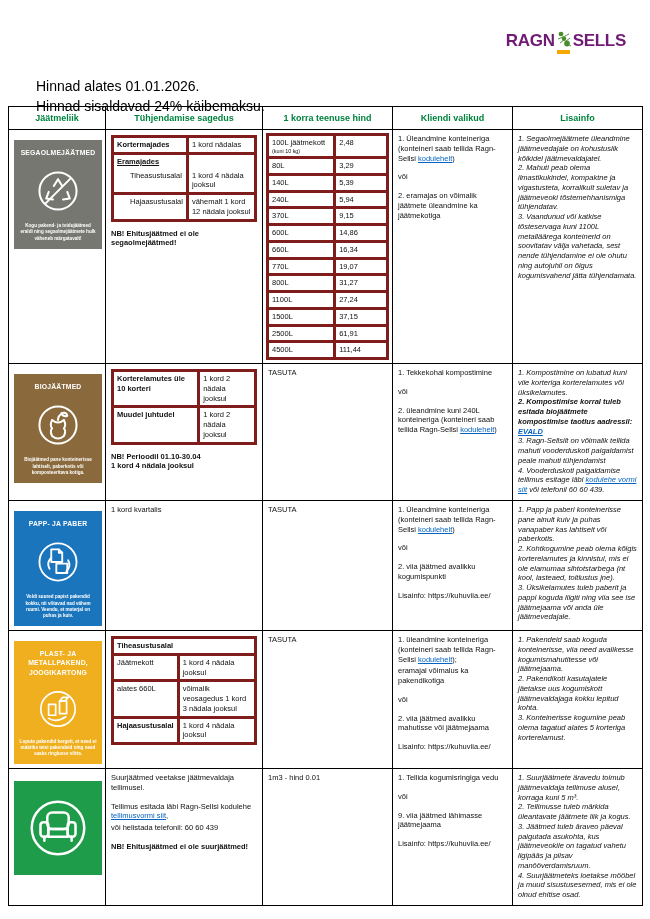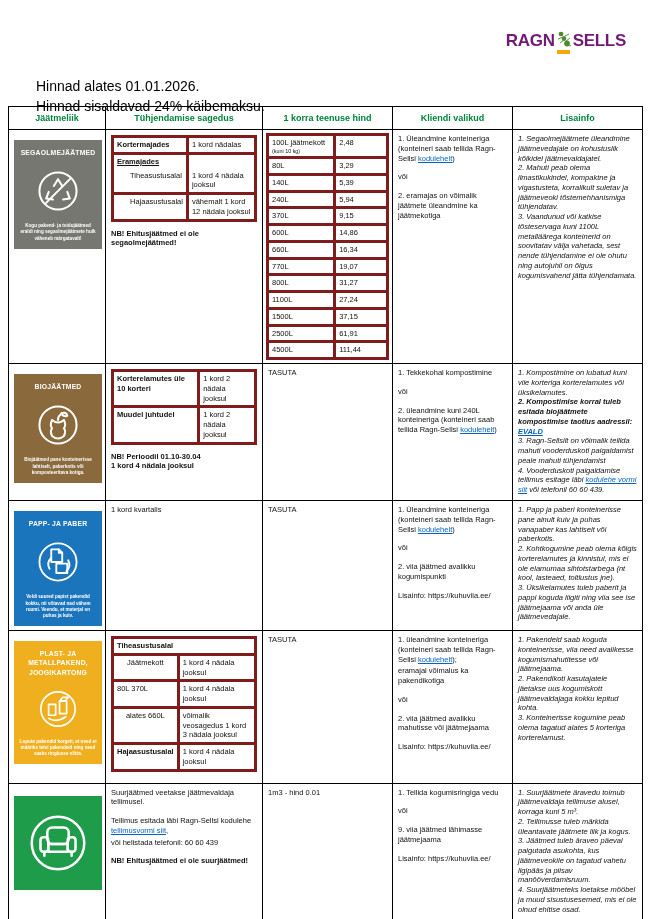--- a/index.html
+++ b/index.html
@@ -36,21 +36,21 @@
   .card.yellow{background:#EFAF1E;}
   .card.green{background:#1E9C49;width:88px;height:94px;display:flex;align-items:center;
               justify-content:center;padding:0;margin-top:8px;}
 
   
   .itab{border-collapse:collapse;width:100%;margin:1px 0 7px;}
   .itab td{border:3px solid #7f1d1d;padding:2px 3px;font-size:7.5px;vertical-align:top;line-height:1.3;}
   .itab .no-b{border-bottom:none;text-decoration:underline;}
   .itab .no-t{border-top:none;}
   .ind{padding-left:16px !important;}
-  .rgt{text-align:center;}
+  .rgt{text-align:left;}
   .b{font-weight:bold;}
   .tiny{display:block;font-size:5.4px;line-height:1.2;}
   .price-table td:first-child{width:56%;}
 
   .p{margin:0 0 9px 0;}
   .pt{margin:0 0 2px 0;}
   .info-line{margin:0;font-style:italic;}
   .link{color:#0563C1;text-decoration:underline;cursor:pointer;}
   svg{display:block;}
 </style>
@@ -313,24 +313,20 @@
           <table class="itab">
             <tbody>
                 <tr>
                   <td class="b" colspan="2">Tiheasustusalal</td>
                 </tr>
             <tr>
               <td class="rgt">Jäätmekott</td>
               <td>1 kord 4 nädala jooksul</td>
             </tr>
             <tr>
-              <td>80L    370L</td>
-              <td>1 kord 4 nädala jooksul</td>
-            </tr>
-            <tr>
               <td class="rgt">alates 660L</td>
               <td>võimalik veosagedus 1 kord 3 nädala jooksul</td>
             </tr>
             <tr>
               <td class="b">Hajaasustusalal</td>
               <td>1 kord 4 nädala jooksul</td>
             </tr>
           </tbody>
             </table>
         </td>

